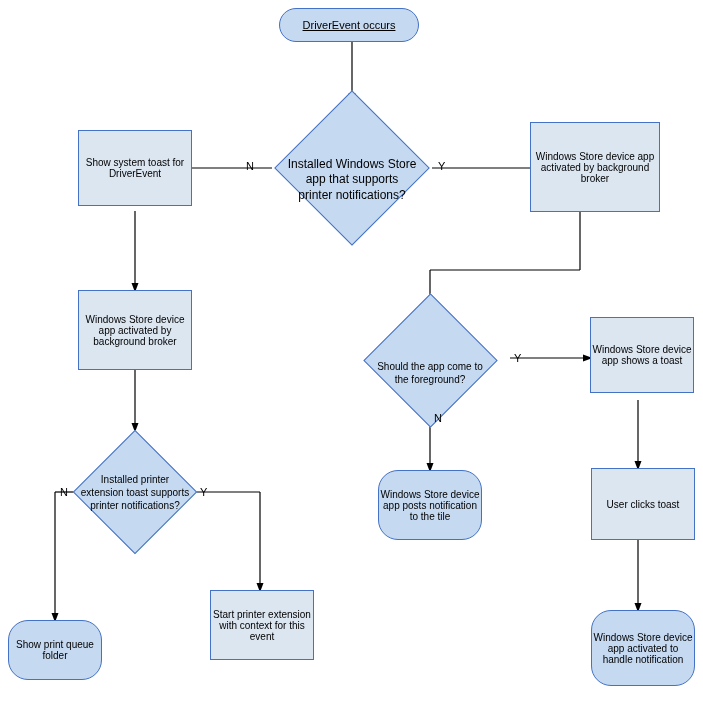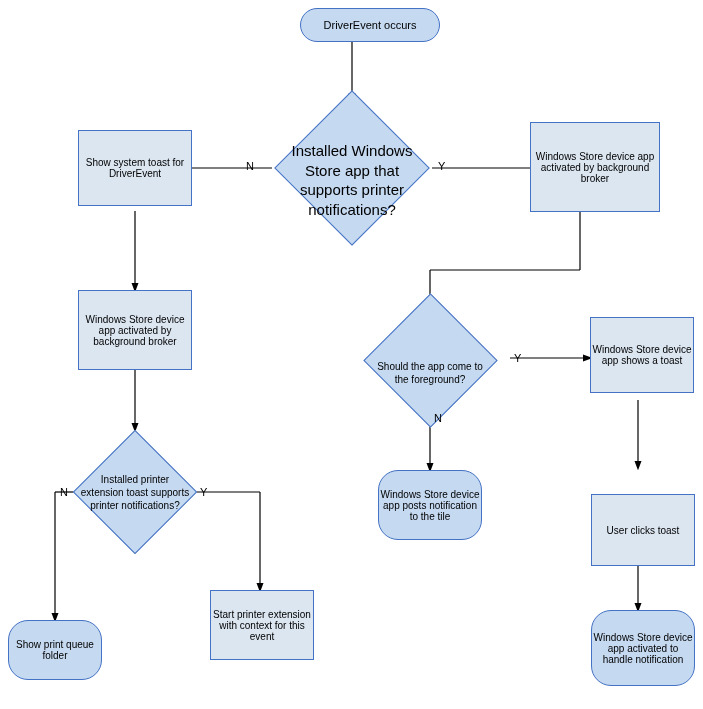--- a/index.html
+++ b/index.html
@@ -100,27 +100,27 @@
 
     <line x1="195" y1="492" x2="260" y2="492" stroke="#000" stroke-width="1.2"></line>
     <line x1="260" y1="492" x2="260" y2="590" stroke="#000" stroke-width="1.2" marker-end="url(#arr)"></line>
     <defs>
       <marker id="arr" markerWidth="8" markerHeight="8" refX="6" refY="3" orient="auto">
         <path d="M0,0 L0,6 L8,3 z" fill="#000"></path>
       </marker>
     </defs>
   </svg>
 
-  <div class="shape rounded-rect" style="left:300px; top:8px; width:140px; height:34px;">
+  <div class="shape rounded-rect" style="left:279px; top:8px; width:140px; height:34px;text-decoration:underline;">
     <span>DriverEvent occurs</span>
   </div>
 
   <div class="diamond-container" style="left:272px; top:100px; width:160px; height:136px;">
     <div class="diamond" style="width:110px; height:110px;"></div>
-    <span class="diamond-text" style="font-size:15px; width:130px;margin-top:24px;">Installed Windows Store app that supports printer notifications?</span>
+    <span class="diamond-text" style="font-size:12px; width:130px;margin-top:24px;">Installed Windows Store app that supports printer notifications?</span>
   </div>
 
   <span class="label" style="left:246px; top:160px;">N</span>
 
   <span class="label" style="left:438px; top:160px;">Y</span>
 
   <div class="shape rect" style="left:78px; top:130px; width:114px; height:76px;">
     <span style="font-size:10px;">Show system toast for DriverEvent</span>
   </div>
 
@@ -142,21 +142,21 @@
   <span class="label" style="left:434px; top:412px;">N</span>
 
   <div class="shape rounded-rect" style="left:378px; top:470px; width:104px; height:70px;">
     <span style="font-size:10px;">Windows Store device app posts notification to the tile</span>
   </div>
 
   <div class="shape rect" style="left:590px; top:317px; width:104px; height:76px;">
     <span style="font-size:10px;">Windows Store device app shows a toast</span>
   </div>
 
-  <div class="shape rect" style="left:591px; top:468px; width:104px; height:72px;margin-top:26px;">
+  <div class="shape rect" style="left:591px; top:468px; width:104px; height:72px;">
     <span style="font-size:10px;">User clicks toast</span>
   </div>
 
   <div class="shape rounded-rect" style="left:591px; top:610px; width:104px; height:76px;">
     <span style="font-size:10px;">Windows Store device app activated to handle notification</span>
   </div>
 
   <div class="diamond-container" style="left:75px; top:430px; width:120px; height:124px;">
     <div class="diamond" style="width:88px; height:88px;"></div>
     <span class="diamond-text" style="font-size:10px; width:110px;">Installed printer extension toast supports printer notifications?</span>

